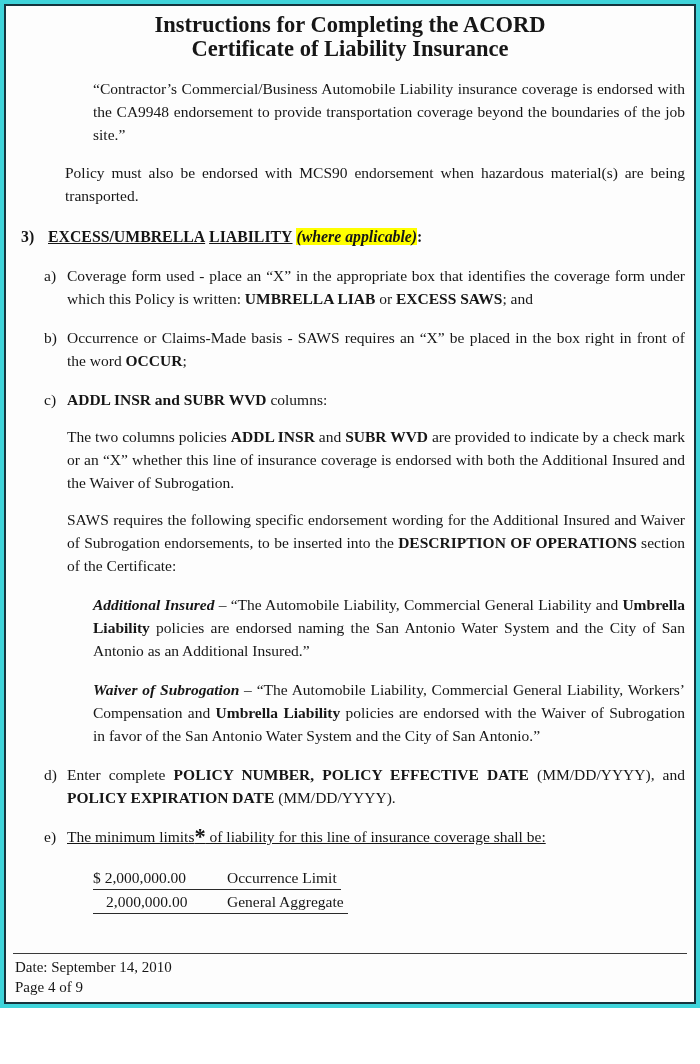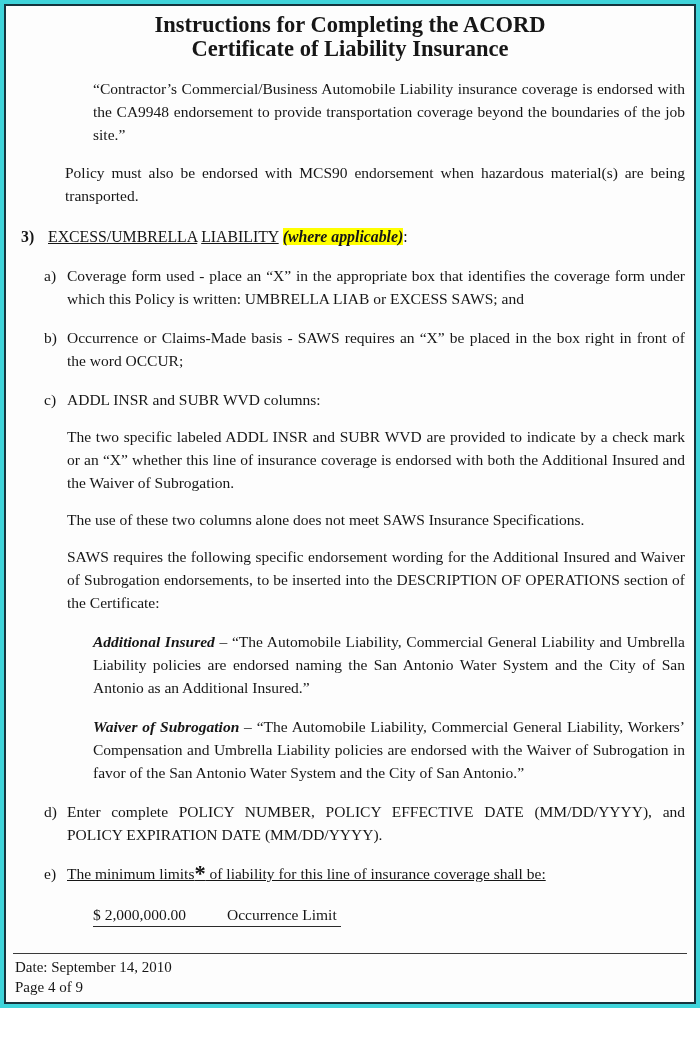--- a/index.html
+++ b/index.html
@@ -56,21 +56,21 @@
     display: flex;
     margin: 18px 0 0 6px;
     font-size: 15.8px;
   }
   .section-head .num {
     width: 27px;
     flex: 0 0 27px;
     font-weight: bold;
   }
   .u { text-decoration: underline; }
-  .b { font-weight: normal; }
+  .b { font-weight: bold; }
   .bi { font-weight: bold; font-style: italic; }
   .hl { background: var(--highlight); font-weight: bold; font-style: italic; }
   .list-item {
     display: flex;
     margin: 16px 0 0 29px;
   }
   .list-item .lbl {
     width: 23px;
     flex: 0 0 23px;
   }
@@ -141,23 +141,22 @@
     <div class="list-item">
       <span class="lbl">b)</span>
       <div class="body"><span>Occurrence or Claims-Made basis - SAWS requires an “X” be placed in the box right in front of the word </span><span class="b">OCCUR</span><span>;</span></div>
     </div>
 
     <div class="list-item">
       <span class="lbl">c)</span>
       <div class="body"><span class="b">ADDL INSR and SUBR WVD</span><span> columns:</span></div>
     </div>
 
-    <p class="sub-para"><span>The two specific labeled </span><span class="b">ADDL INSR</span><span> and </span><span class="b">SUBR WVD</span><span> are provided to indicate by a check mark or an “X” whether this line of insurance coverage is endorsed with both the Additional Insured and the Waiver of Subrogation.</span></p>
+    <p class="sub-para"><span>The two columns policies </span><span class="b">ADDL INSR</span><span> and </span><span class="b">SUBR WVD</span><span> are provided to indicate by a check mark or an “X” whether this line of insurance coverage is endorsed with both the Additional Insured and the Waiver of Subrogation.</span></p>
 
-    <p class="sub-para"><span>The use of these two columns </span><span class="b">alone</span><span> does not meet SAWS Insurance Specifications.</span></p>
 
     <p class="sub-para"><span>SAWS requires the following specific endorsement wording for the Additional Insured and Waiver of Subrogation endorsements, to be inserted into the </span><span class="b">DESCRIPTION OF OPERATIONS</span><span> section of the Certificate:</span></p>
 
     <p class="endorse-para"><span class="bi">Additional Insured</span><span> – “The Automobile Liability, Commercial General Liability and </span><span class="b">Umbrella Liability</span><span> policies are endorsed naming the San Antonio Water System and the City of San Antonio as an Additional Insured.”</span></p>
 
     <p class="endorse-para"><span class="bi">Waiver of Subrogation</span><span> – “The Automobile Liability, Commercial General Liability, Workers’ Compensation and </span><span class="b">Umbrella Liability</span><span> policies are endorsed with the Waiver of Subrogation in favor of the San Antonio Water System and the City of San Antonio.”</span></p>
 
     <div class="list-item">
       <span class="lbl">d)</span>
       <div class="body"><span>Enter complete </span><span class="b">POLICY NUMBER, POLICY EFFECTIVE DATE</span><span> (MM/DD/YYYY), and </span><span class="b">POLICY EXPIRATION DATE</span><span> (MM/DD/YYYY).</span></div>
@@ -166,20 +165,24 @@
     <div class="list-item">
       <span class="lbl">e)</span>
       <div class="body"><span class="u"><span>The minimum limits</span><span class="big-ast">*</span><span> of liability for this line of insurance coverage shall be:</span></span></div>
     </div>
 
     <div class="limits">
       <div class="limit-row">
         <span class="limit-amount">$ 2,000,000.00</span>
         <span>Occurrence Limit</span>
       </div>
+      <div class="limit-row">
+        <span class="limit-amount indented">2,000,000.00</span>
+        <span>General Aggregate</span>
+      </div>
     </div>
 
     <div class="footer">
       <span>Date: September 14, 2010</span>
       <span>Page 4 of 9</span>
     </div>
 
   </div>
 </div>
 

